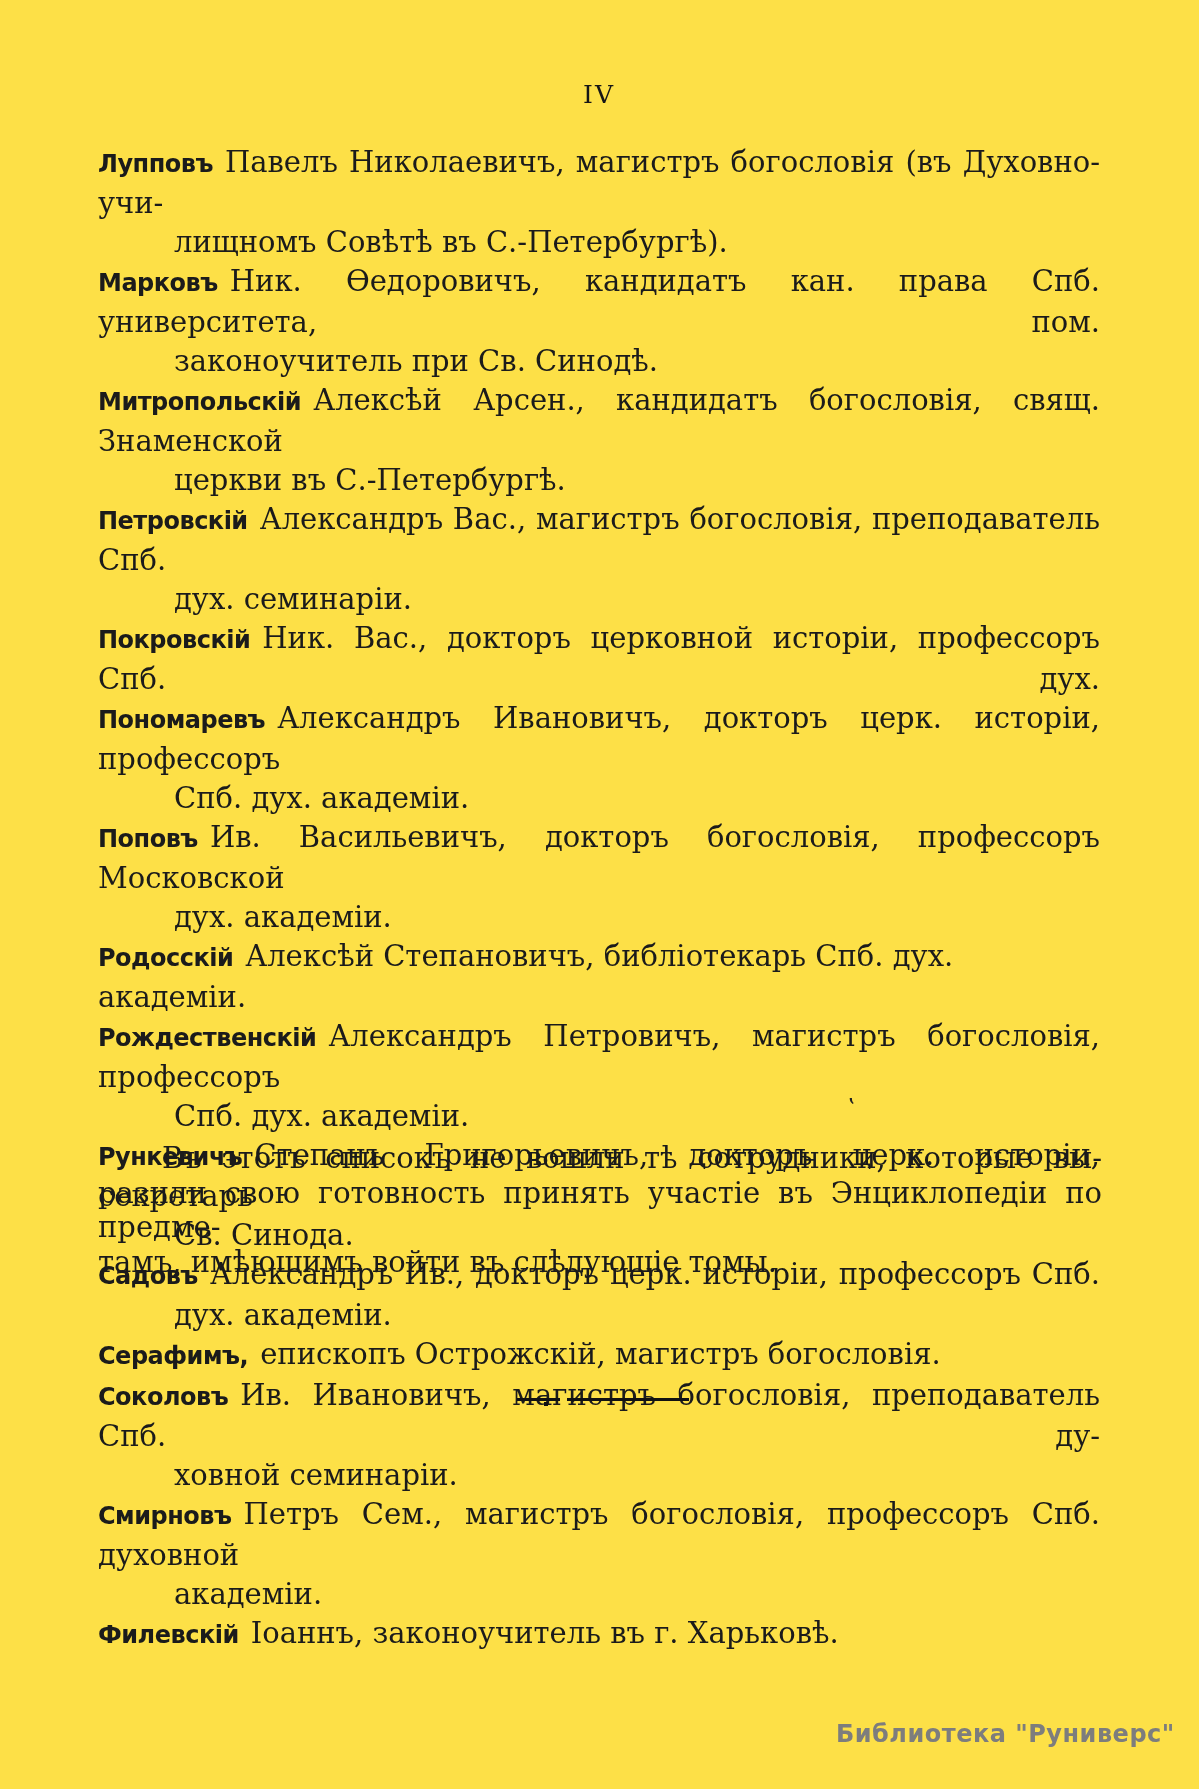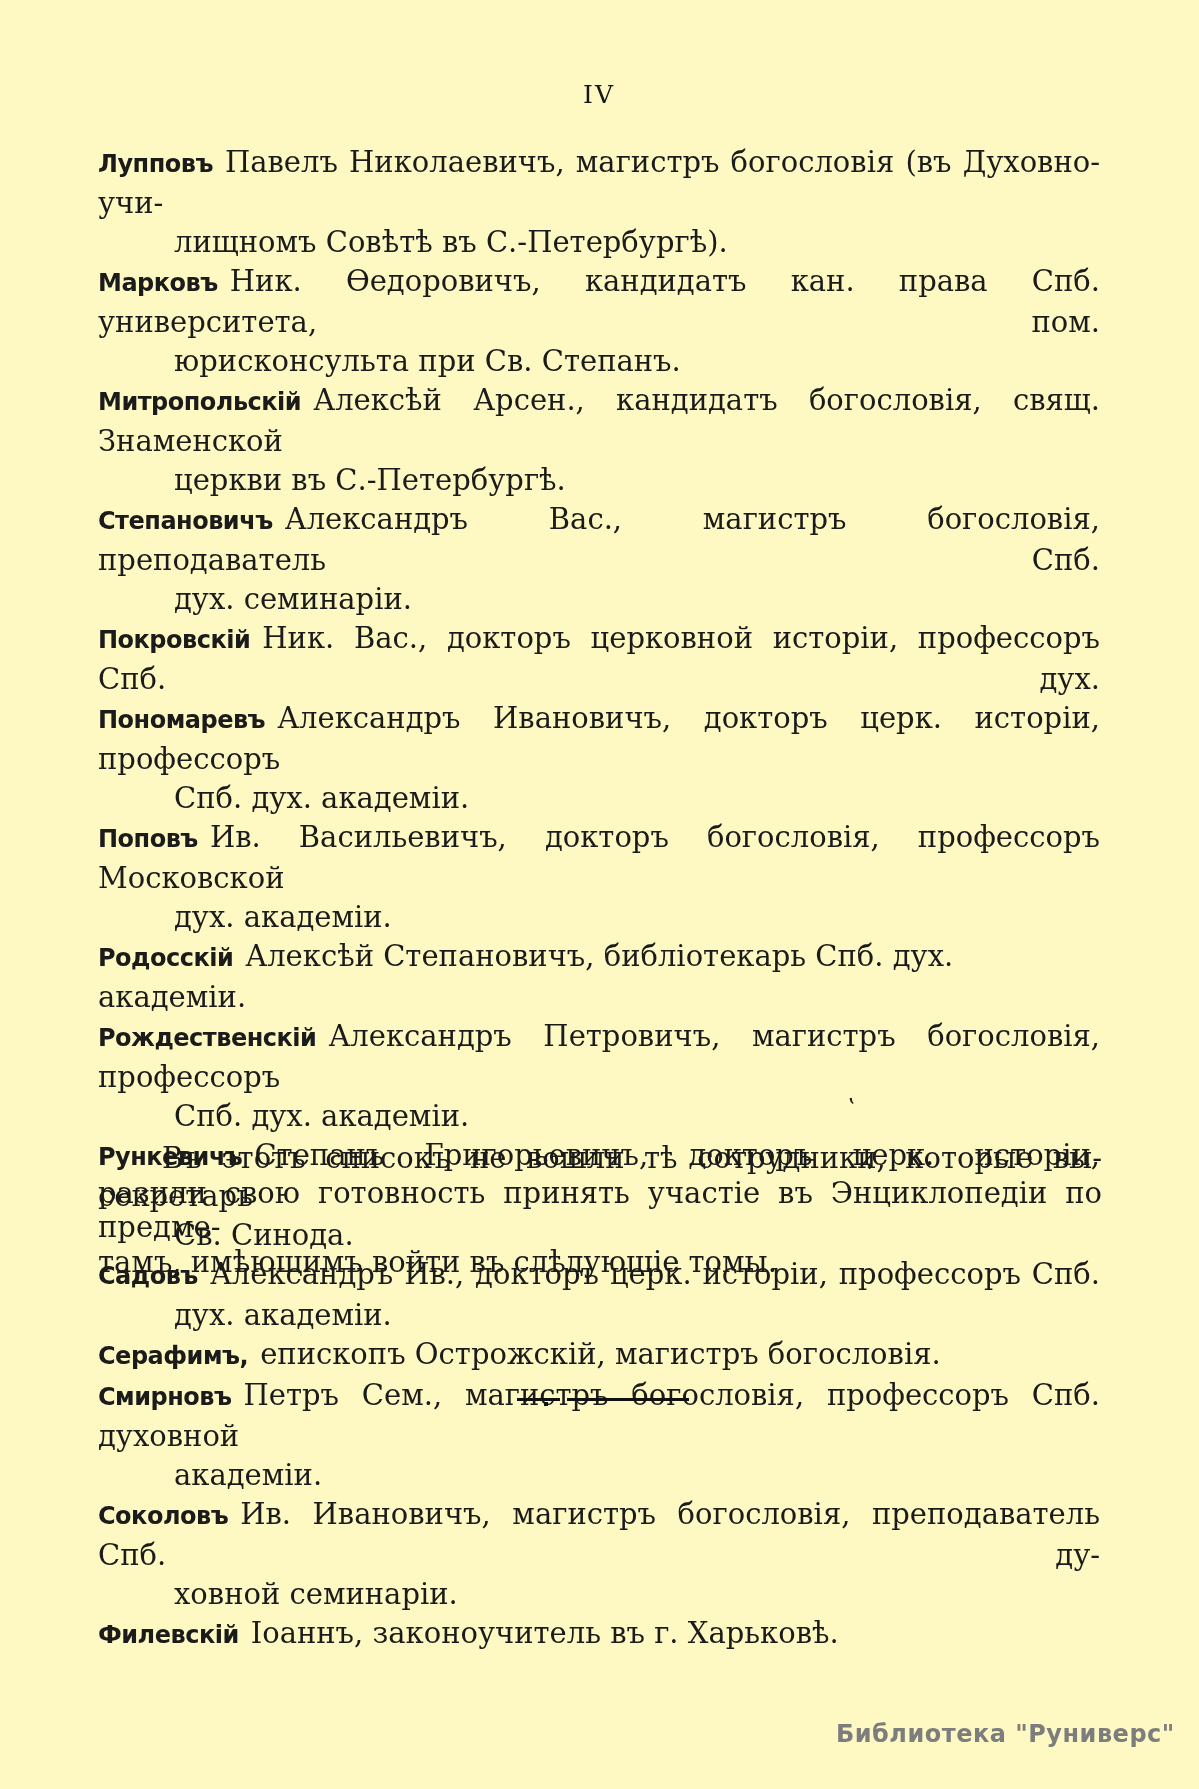--- a/index.html
+++ b/index.html
@@ -1,20 +1,20 @@
 <!DOCTYPE html>
 <html><head>
 <meta charset="utf-8">
 <style>
   html, body { margin: 0; padding: 0; background: #ffffff; }
   .page {
     position: relative;
     width: 1199px;
     height: 1789px;
-    background: #fef9c3;
+    background: #fde047;
     color: #1b1b1b;
     font-family: "DejaVu Serif", serif;
     overflow: hidden;
   }
   .page-number {
     position: absolute;
     top: 80px;
     left: 98px;
     width: 1002px;
     text-align: center;
@@ -96,30 +96,30 @@
 
   <section class="entries">
 
     <div class="entry">
       <div class="l1 jf"><span class="name">Лупповъ</span><span>Павелъ Николаевичъ, магистръ богословія (въ Духовно-учи-</span></div>
       <div class="l2">лищномъ Совѣтѣ въ С.-Петербургѣ).</div>
     </div>
 
     <div class="entry">
       <div class="l1 jf"><span class="name">Марковъ</span><span>Ник. Ѳедоровичъ, кандидатъ кан. права Спб. университета, пом.</span></div>
-      <div class="l2">юрисконсульта при Св. Степанъ.</div>
+      <div class="l2">законоучитель при Св. Синодѣ.</div>
     </div>
 
     <div class="entry">
       <div class="l1 jf"><span class="name">Митропольскій</span><span>Алексѣй Арсен., кандидатъ богословія, свящ. Знаменской</span></div>
       <div class="l2">церкви въ С.-Петербургѣ.</div>
     </div>
 
     <div class="entry">
-      <div class="l1 jf"><span class="name">Степановичъ</span><span>Александръ Вас., магистръ богословія, преподаватель Спб.</span></div>
+      <div class="l1 jf"><span class="name">Петровскій</span><span>Александръ Вас., магистръ богословія, преподаватель Спб.</span></div>
       <div class="l2">дух. семинаріи.</div>
     </div>
 
     <div class="entry">
       <div class="l1 jf"><span class="name">Покровскій</span><span>Ник. Вас., докторъ церковной исторіи, профессоръ Спб. дух.</span></div>
     </div>
 
     <div class="entry">
       <div class="l1 jf"><span class="name">Пономаревъ</span><span>Александръ Ивановичъ, докторъ церк. исторіи, профессоръ</span></div>
       <div class="l2">Спб. дух. академіи.</div>
@@ -148,27 +148,27 @@
     <div class="entry">
       <div class="l1 jf"><span class="name">Садовъ</span><span>Александръ Ив., докторъ церк. исторіи, профессоръ Спб.</span></div>
       <div class="l2">дух. академіи.</div>
     </div>
 
     <div class="entry">
       <div class="l1"><span class="name">Серафимъ,</span><span>епископъ Острожскій, магистръ богословія.</span></div>
     </div>
 
     <div class="entry">
-      <div class="l1 jf"><span class="name">Смирновъ</span><span>Петръ Сем., магистръ богословія, профессоръ Спб. духовной</span></div>
-      <div class="l2">академіи.</div>
+      <div class="l1 jf"><span class="name">Соколовъ</span><span>Ив. Ивановичъ, магистръ богословія, преподаватель Спб. ду-</span></div>
+      <div class="l2">ховной семинаріи.</div>
     </div>
 
     <div class="entry">
-      <div class="l1 jf"><span class="name">Соколовъ</span><span>Ив. Ивановичъ, магистръ богословія, преподаватель Спб. ду-</span></div>
-      <div class="l2">ховной семинаріи.</div>
+      <div class="l1 jf"><span class="name">Смирновъ</span><span>Петръ Сем., магистръ богословія, профессоръ Спб. духовной</span></div>
+      <div class="l2">академіи.</div>
     </div>
 
     <div class="entry">
       <div class="l1"><span class="name">Филевскій</span><span>Іоаннъ, законоучитель въ г. Харьковѣ.</span></div>
     </div>
 
   </section>
 
   <div class="artifact">‛</div>
 

